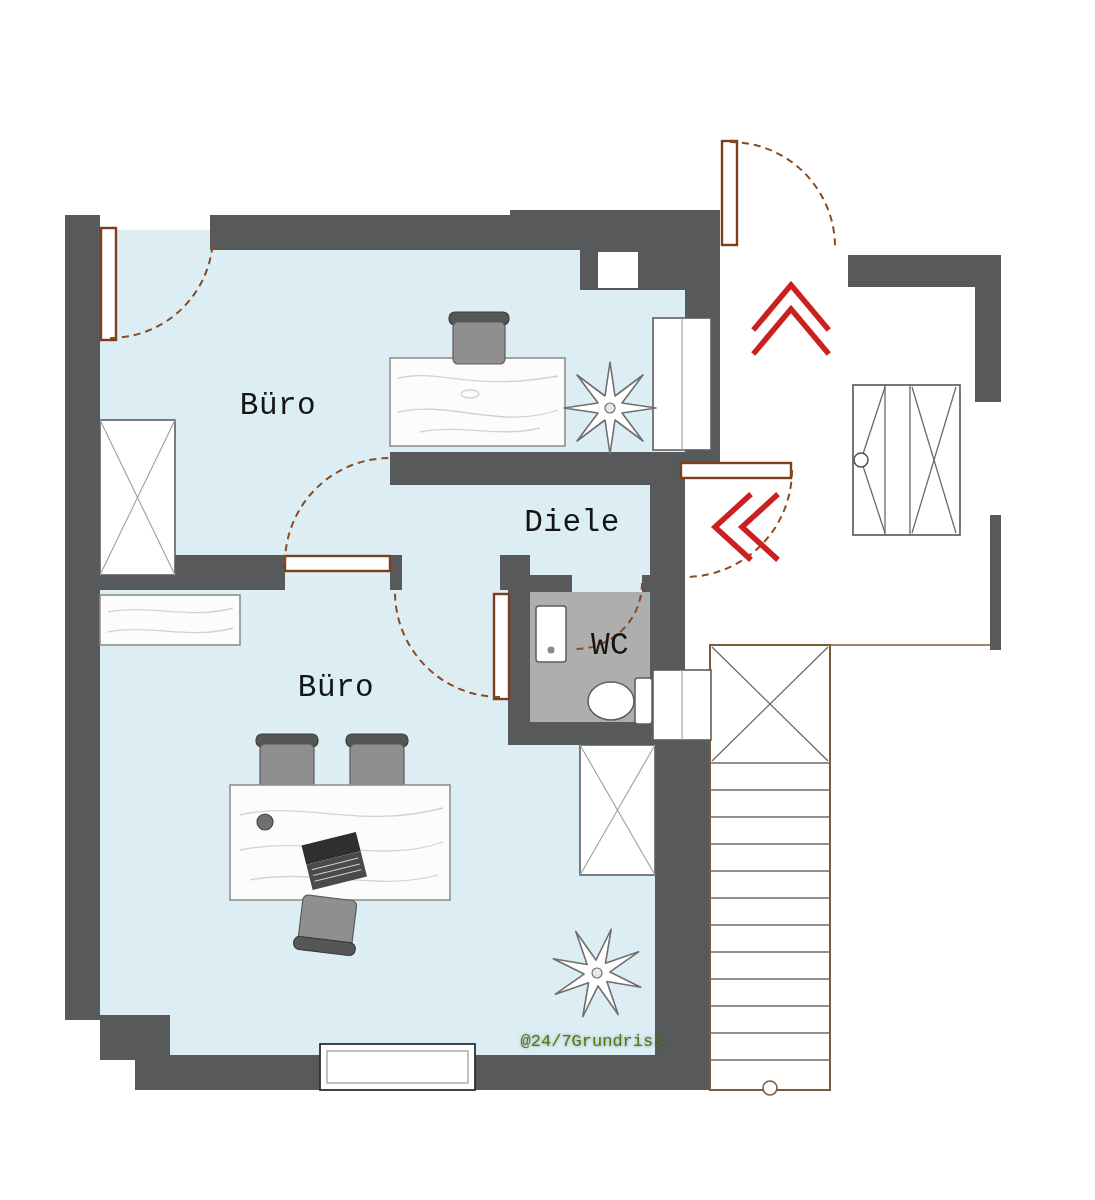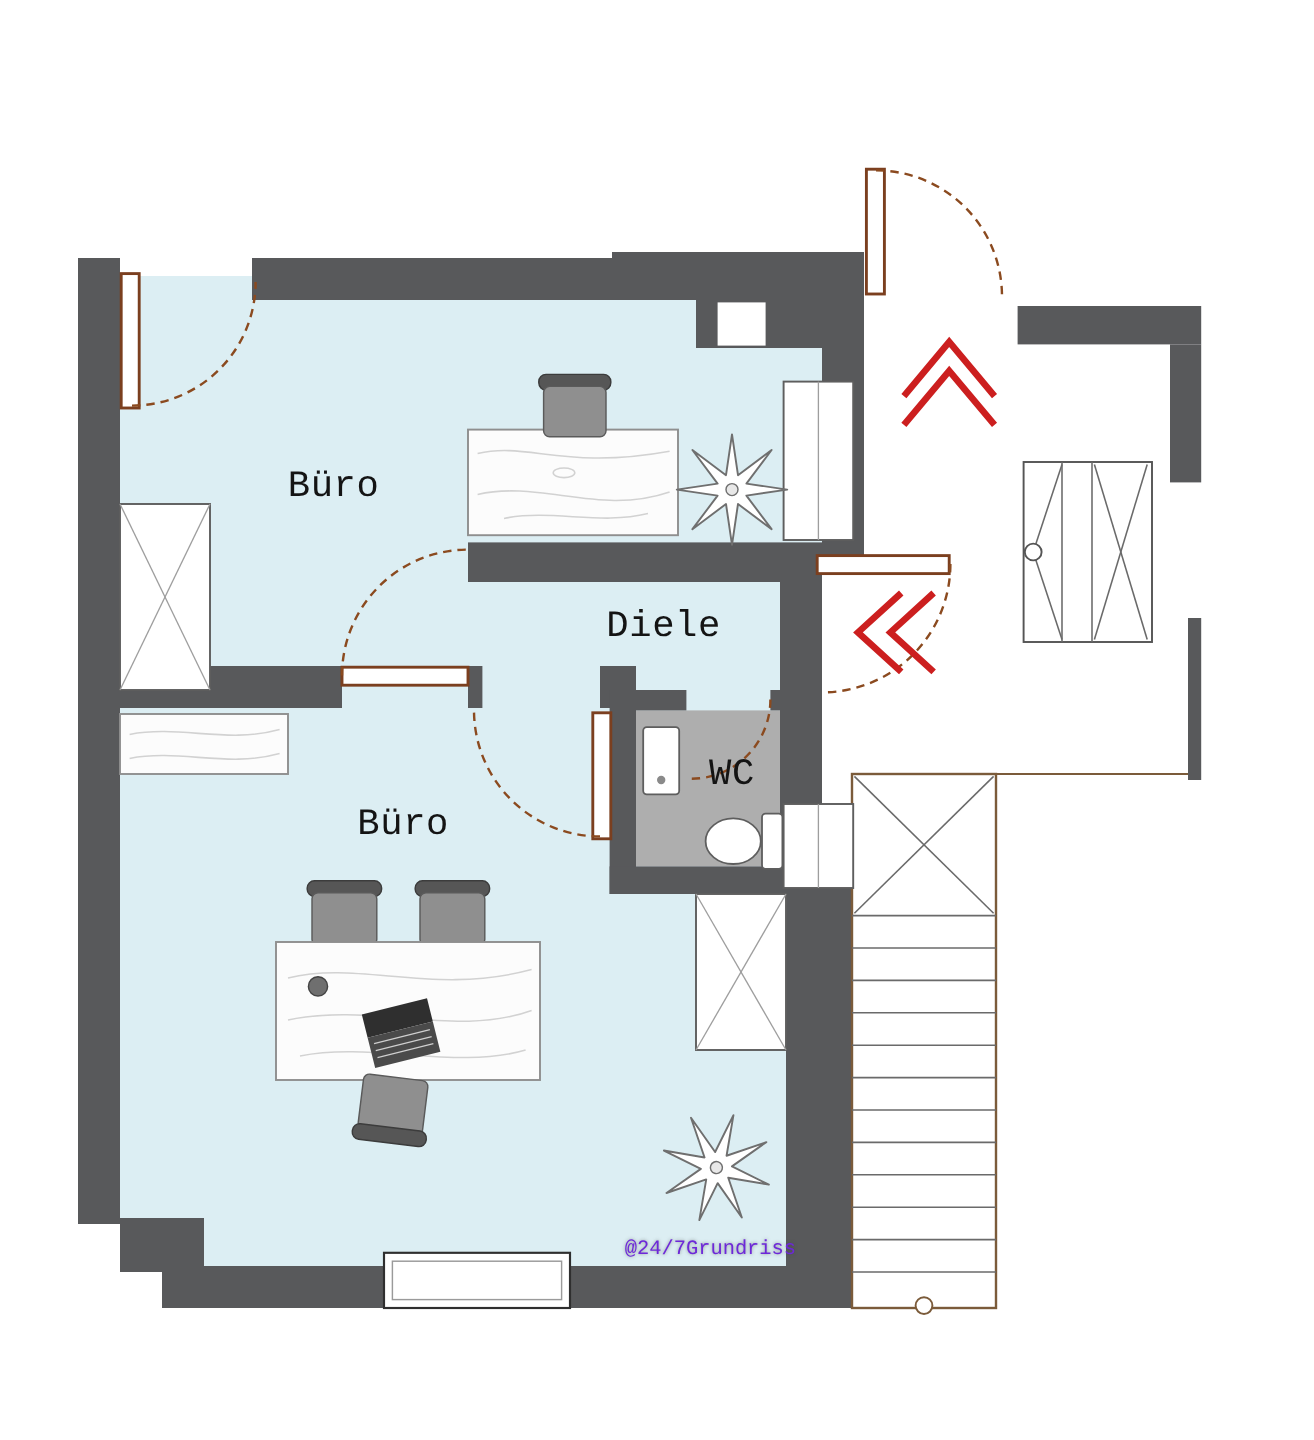--- a/index.html
+++ b/index.html
@@ -16,21 +16,21 @@
     transform:translateX(-50%);
     font-size:31px;
     color:#141414;
     letter-spacing:.5px;
     white-space:nowrap;
   }
   .watermark{
     position:absolute;
     transform:translateX(-50%);
     font-size:17px;
-    color:#6d28d9;
+    color:#4d7c0f;
     text-shadow:0 0 3px rgba(70,70,70,.55);
     white-space:nowrap;
   }
   
   .wall{fill:var(--wall,#58595b);}
   .floor{fill:var(--room_floor,#dceef3);}
   .wcfloor{fill:var(--wc_floor,#aeaeae);}
   .white{fill:#ffffff;}
   .door{fill:#ffffff;stroke:var(--door,#7b3f1f);stroke-width:2.4;}
   .arc{fill:none;stroke:var(--arc,#8b4a1f);stroke-width:2;stroke-dasharray:7 5;}
@@ -240,18 +240,18 @@
     </g>
     <g transform="translate(-13 565) rotate(18 610 408)">
       <polygon class="plant" points="656,408 622,403 643,375 615,396 610,362 605,396 577,375 598,403 564,408 598,413 577,441 605,420 610,454 615,420 643,441 622,413"></polygon>
       <circle cx="610" cy="408" r="5" fill="#e8e8e8" stroke="#6f6f6f" stroke-width="1.2"></circle>
     </g>
   </g>
 
 </svg>
 
 <div class="label" style="left:278px; top:388px;">Büro</div>
-<div class="label" style="left:553px; top:505px;">Diele</div>
+<div class="label" style="left:572px; top:505px;">Diele</div>
 <div class="label" style="left:610px; top:628px;text-align:right;">WC</div>
 <div class="label" style="left:336px; top:670px;">Büro</div>
 <div class="watermark" style="left:592px; top:1032px;">@24/7Grundriss</div>
 
 </div>
 
 </body></html>

